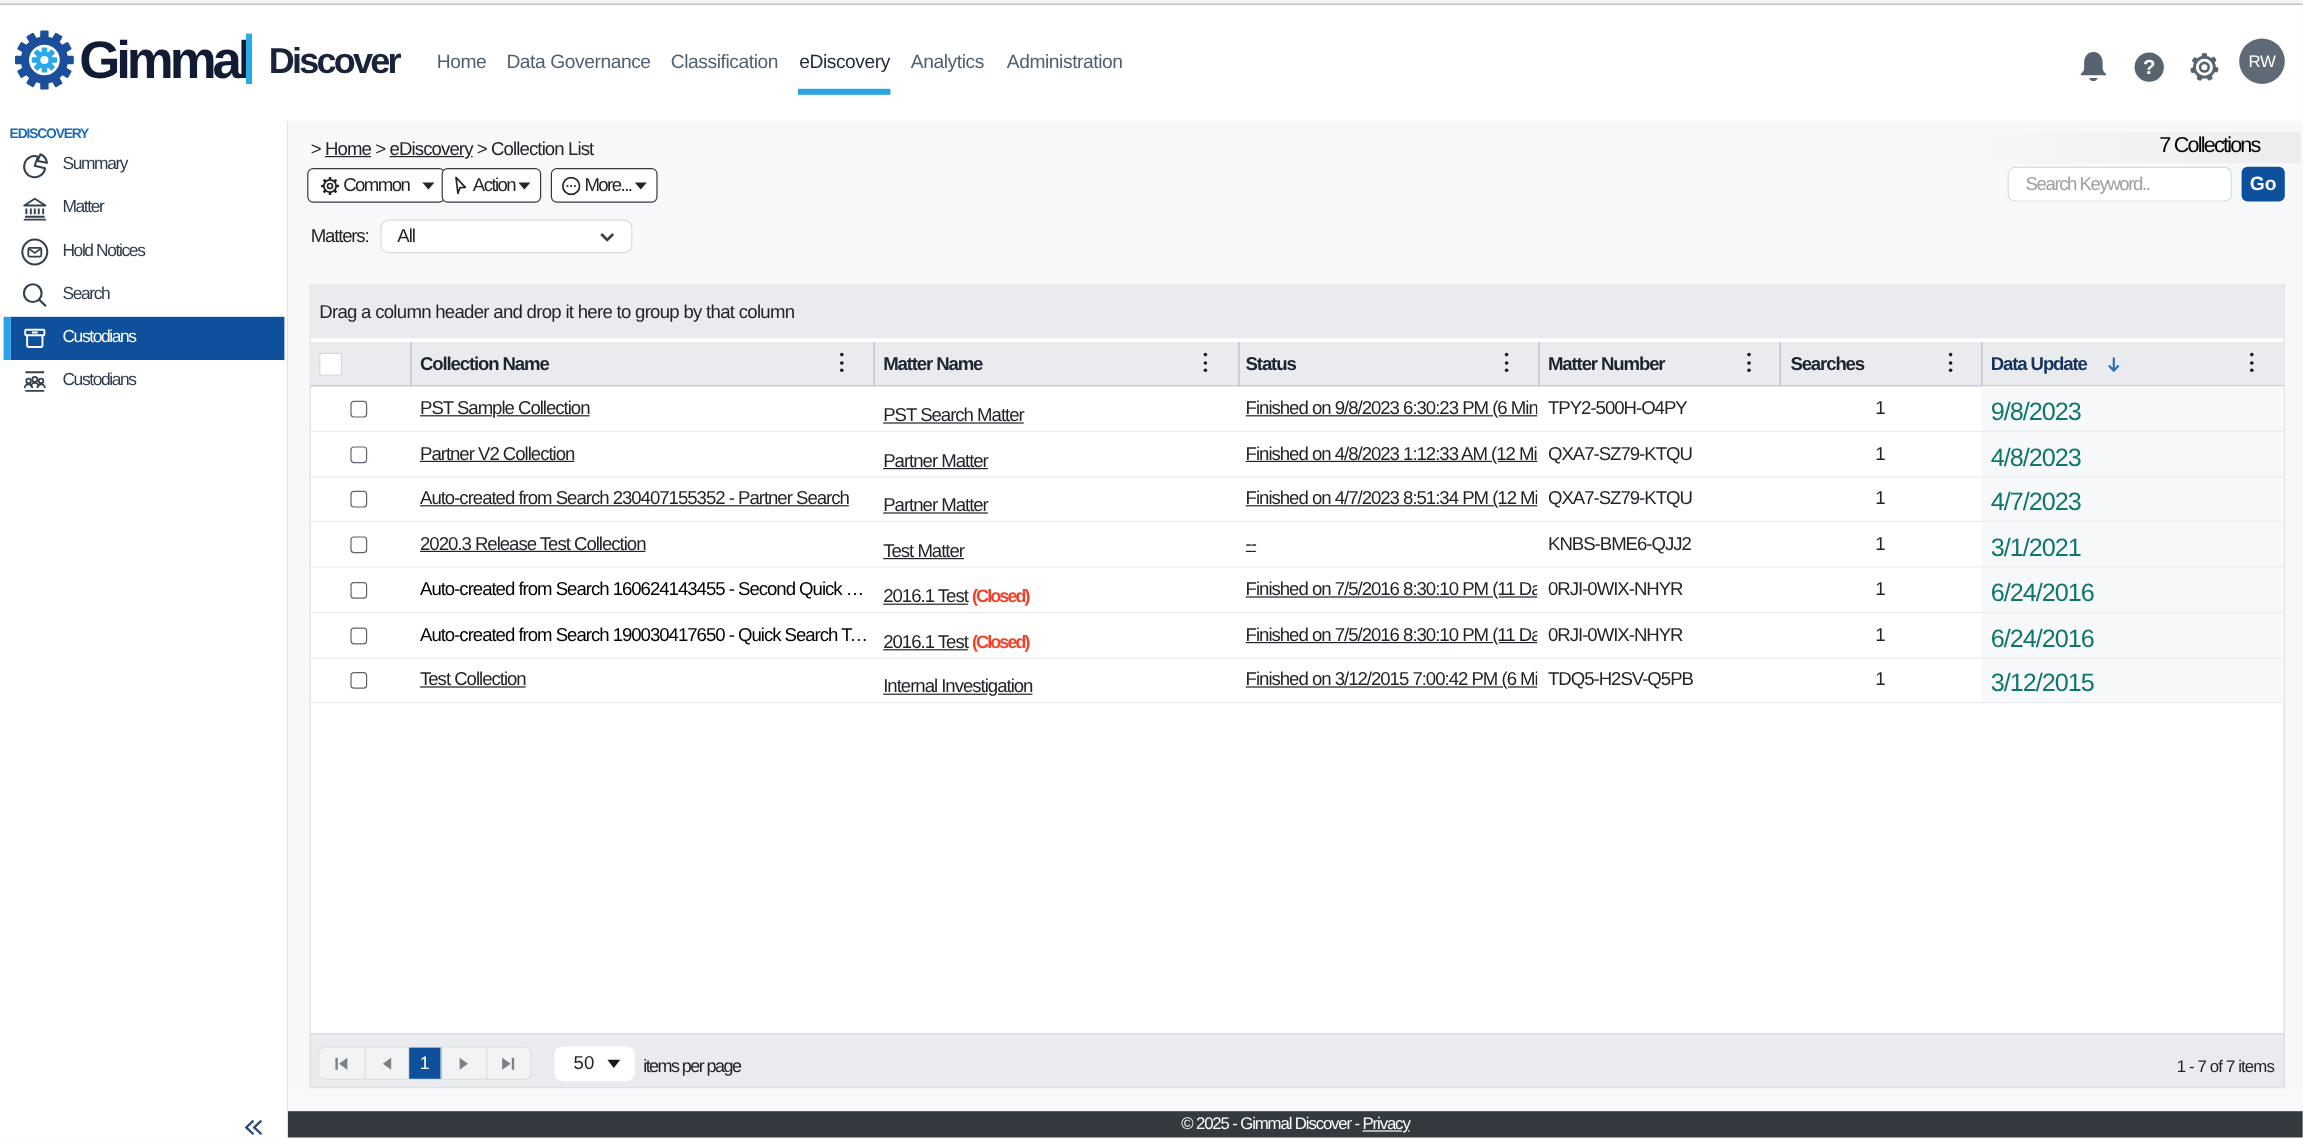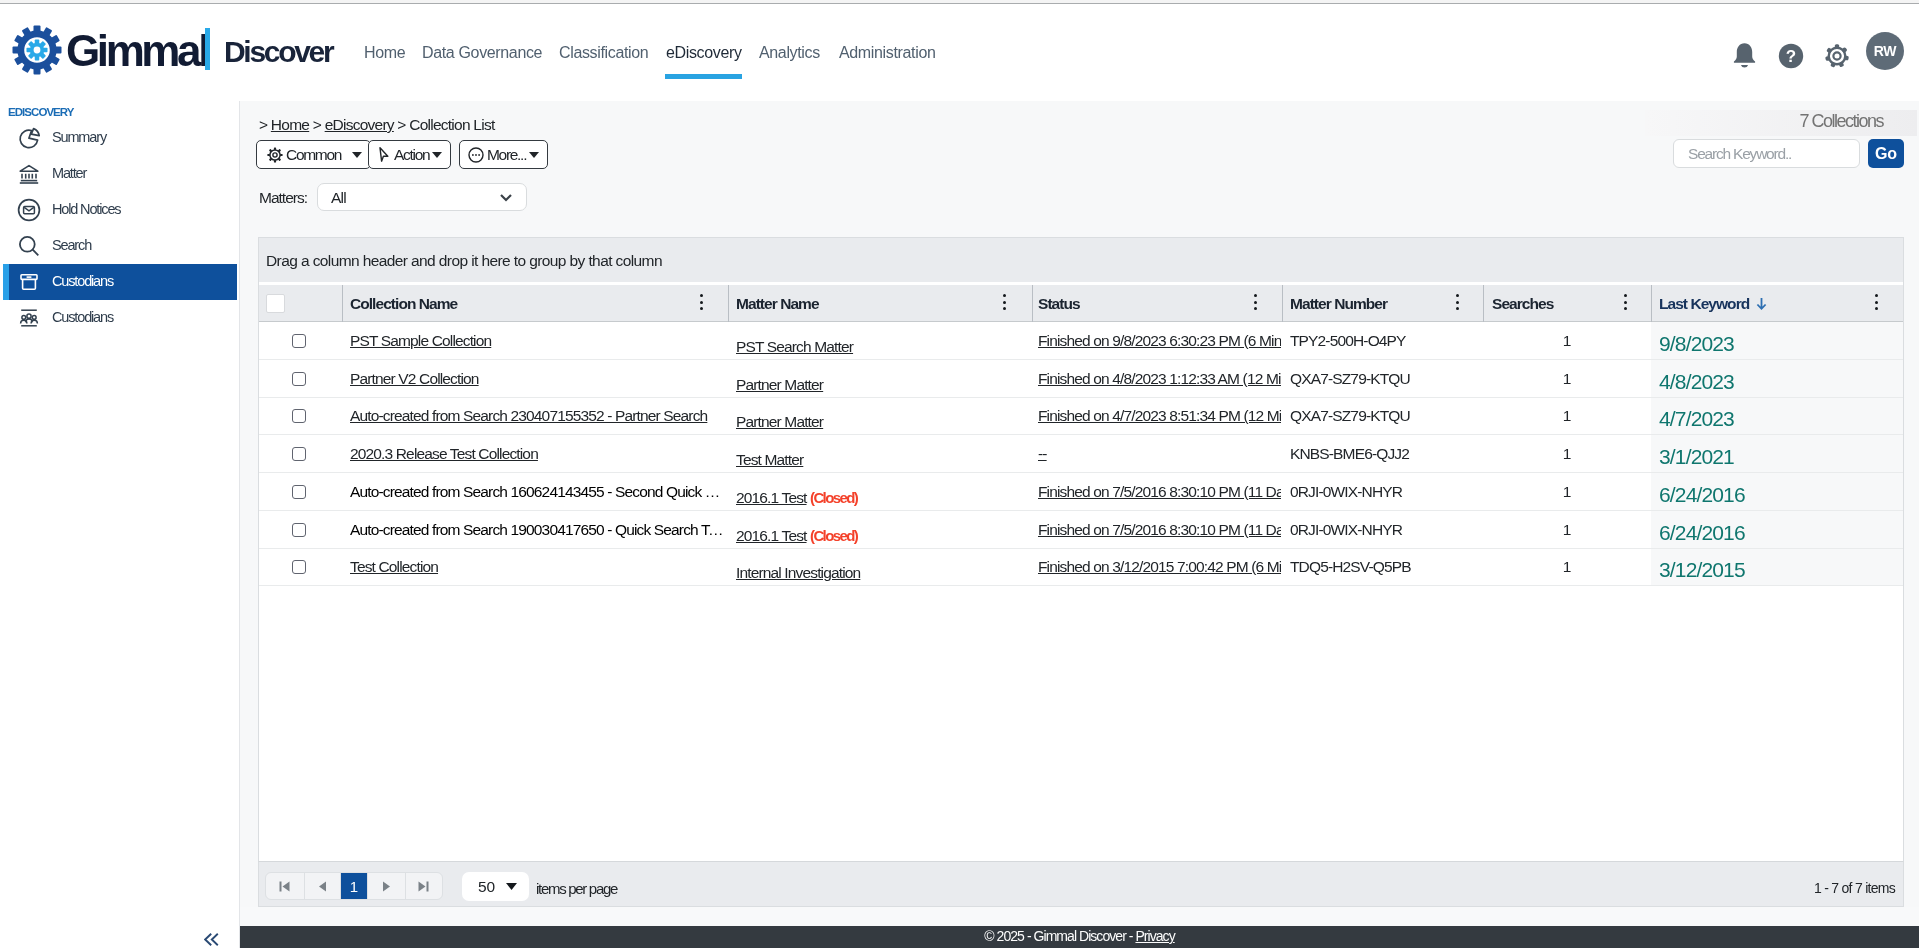--- a/index.html
+++ b/index.html
@@ -24,21 +24,21 @@
   #sb-label { left:8px; top:106px; font-size:11.5px; font-weight:bold; color:#1a6cb5; letter-spacing:-0.95px; }
   .sb-item { left:0; width:240px; height:36px;text-align:center; }
   .sb-icon { position:absolute; left:17px; top:6px; }
   .sb-text { position:absolute; left:52px; top:9px; font-size:14.5px; letter-spacing:-1.15px; color:#2f3d4c; }
   #sb-active { left:9px; top:264px; width:228px; height:36px; background:#0e509c; }
   #sb-accent { left:2.5px; top:264px; width:6.5px; height:36px; background:#29a0e8; }
 
   
   .crumb { font-size:15.5px; letter-spacing:-0.75px; color:#212529; }
   #collband { left:1645px; top:110px; width:272px; height:26px; background:linear-gradient(to right,#f7f7f8,#ededef); }
-  #colltext { left:1645px; top:111px; width:238px; text-align:right; font-size:18px; letter-spacing:-1.5px; color:#737373; }
+  #colltext { left:1645px; top:111px; width:238px; text-align:right; font-size:18px; letter-spacing:-1.5px; color:#000000; }
   .btn { position:absolute; height:29px; border:1px solid #343a40; border-radius:5px; background:#fff;
          font-size:15.5px; letter-spacing:-1.3px; color:#212529; display:flex; align-items:center; }
   #searchbox { left:1673px; top:139px; width:187px; height:29px; background:#fff; border:1px solid #d9dcde; border-radius:6px;
                font-size:15.5px; letter-spacing:-1.2px; color:#9aa0a6; line-height:27px; padding-left:14px; }
   #gobtn { left:1868px; top:139px; width:36px; height:29px; background:#0e509c; border-radius:5px; color:#fff;
            font-size:16px; font-weight:bold; text-align:center; line-height:29px; }
   #matters-label { left:259px; top:189px; font-size:15.5px; letter-spacing:-1px; color:#212529; }
   #matters-select { left:317px; top:183px; width:210px; height:28px; background:#fff; border:1px solid #d9dcde; border-radius:7px; }
 
   
@@ -188,21 +188,21 @@
           <rect x="10.8" y="1.2" width="4.4" height="4.6" rx="1.5"></rect>
         </g>
       <g transform="rotate(306 13 13)">
           <rect x="10.8" y="1.2" width="4.4" height="4.6" rx="1.5"></rect>
         </g>
     </g>
     <circle cx="13" cy="13" r="8.3" fill="none" stroke="#57636e" stroke-width="2.4"></circle>
     <circle cx="13" cy="13" r="3.6" fill="none" stroke="#57636e" stroke-width="2.2"></circle>
   </svg>
   <div class="abs" style="left:1866px;top:28px;width:38px;height:38px;border-radius:50%;background:#5e6b77;
-       color:#fff;font-size:14px;font-weight:bold;letter-spacing:-0.3px;text-align:center;line-height:38px">RW</div>
+       color:#fff;font-size:14px;font-weight:normal;letter-spacing:-0.3px;text-align:center;line-height:38px">RW</div>
 </div>
 
 <div id="sidebar" class="abs"></div>
 <div id="sb-label" class="abs">EDISCOVERY</div>
 <div id="sb-active" class="abs"></div>
 <div id="sb-accent" class="abs"></div>
 <div class="sb-item abs" style="top:120px">
   <svg class="sb-icon" width="24" height="24">
     <path d="M14.6 4.5 A8.8 8.8 0 1 0 20.6 14.2 L11.9 12.2 Z" fill="none" stroke="#33414f" stroke-width="1.7" stroke-linejoin="round"></path>
     <path d="M16.6 2.6 A9 9 0 0 1 22.2 9.7 L14.2 8.2 Z" fill="none" stroke="#33414f" stroke-width="1.7" stroke-linejoin="round"></path>
@@ -334,21 +334,21 @@
   <div class="hdiv" style="left:468.7px"></div>
   <div class="hdiv" style="left:772.9px"></div>
   <div class="hdiv" style="left:1022.9px"></div>
   <div class="hdiv" style="left:1224.2px"></div>
   <div class="hdiv" style="left:1392px"></div>
   <span class="hcell" style="left:91px">Collection Name</span>
   <span class="hcell" style="left:477px">Matter Name</span>
   <span class="hcell" style="left:779px">Status</span>
   <span class="hcell" style="left:1031px">Matter Number</span>
   <span class="hcell" style="left:1233px">Searches</span>
-  <span class="hcell" style="left:1400px;color:#17335c">Last Keyword</span>
+  <span class="hcell" style="left:1400px;color:#17335c">Data Update</span>
   <svg style="position:absolute;left:1496px;top:12px" width="13" height="14" viewBox="0 0 13 14">
     <path d="M6.5 1 L6.5 11 M2.4 7.5 L6.5 11.8 L10.6 7.5" fill="none" stroke="#2d6fb2" stroke-width="1.8"></path>
   </svg>
   <div class="dots3" style="left:441px">
       <span style="top:0"></span>
       <span style="top:6.5px"></span>
       <span style="top:13px"></span>
     </div>
   <div class="dots3" style="left:744px">
       <span style="top:0"></span>

